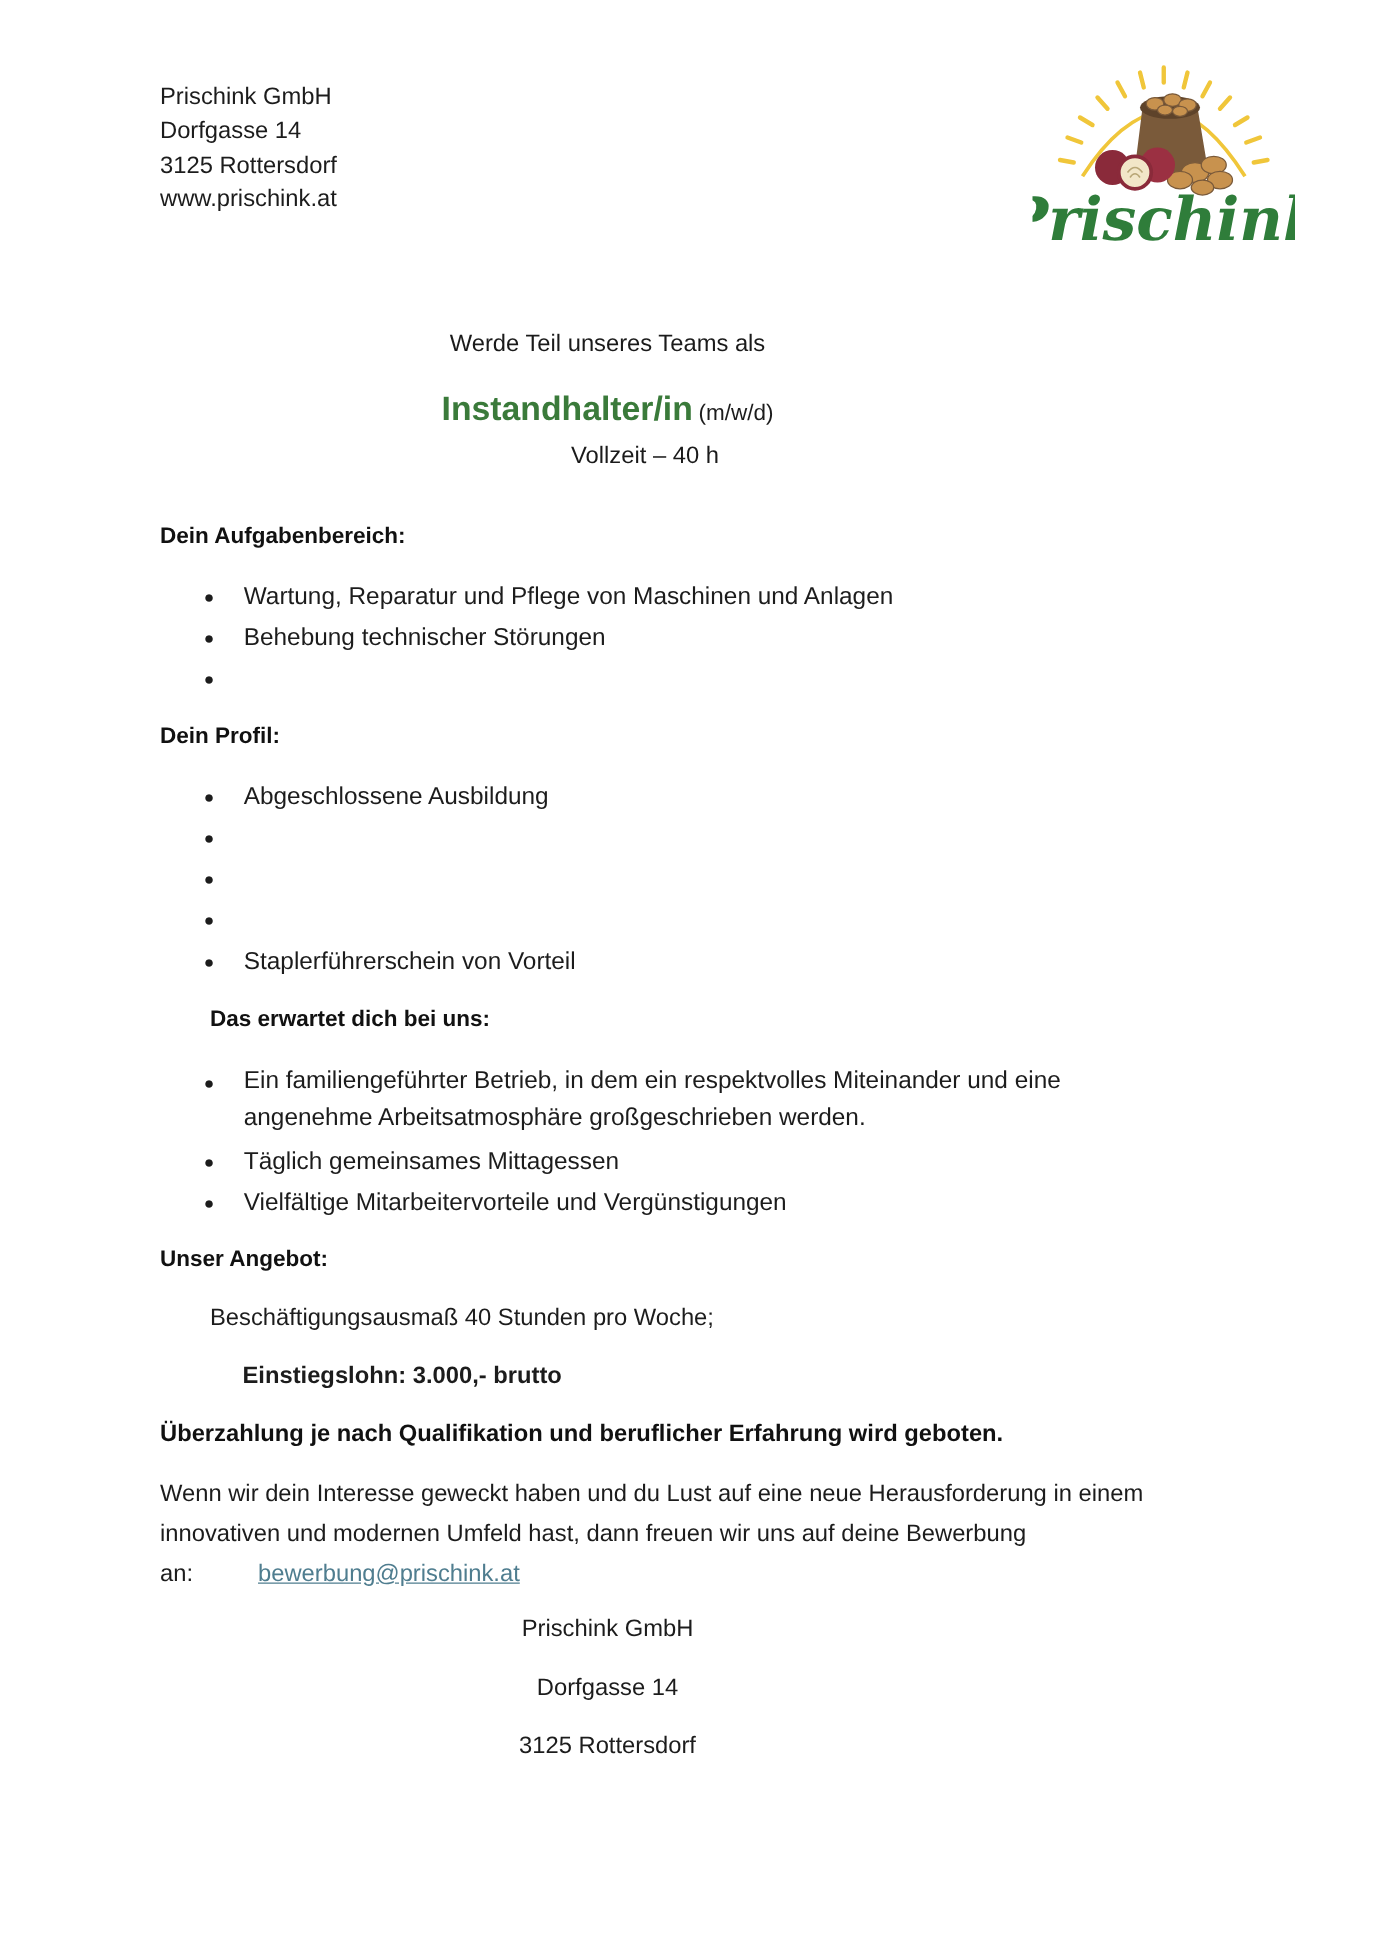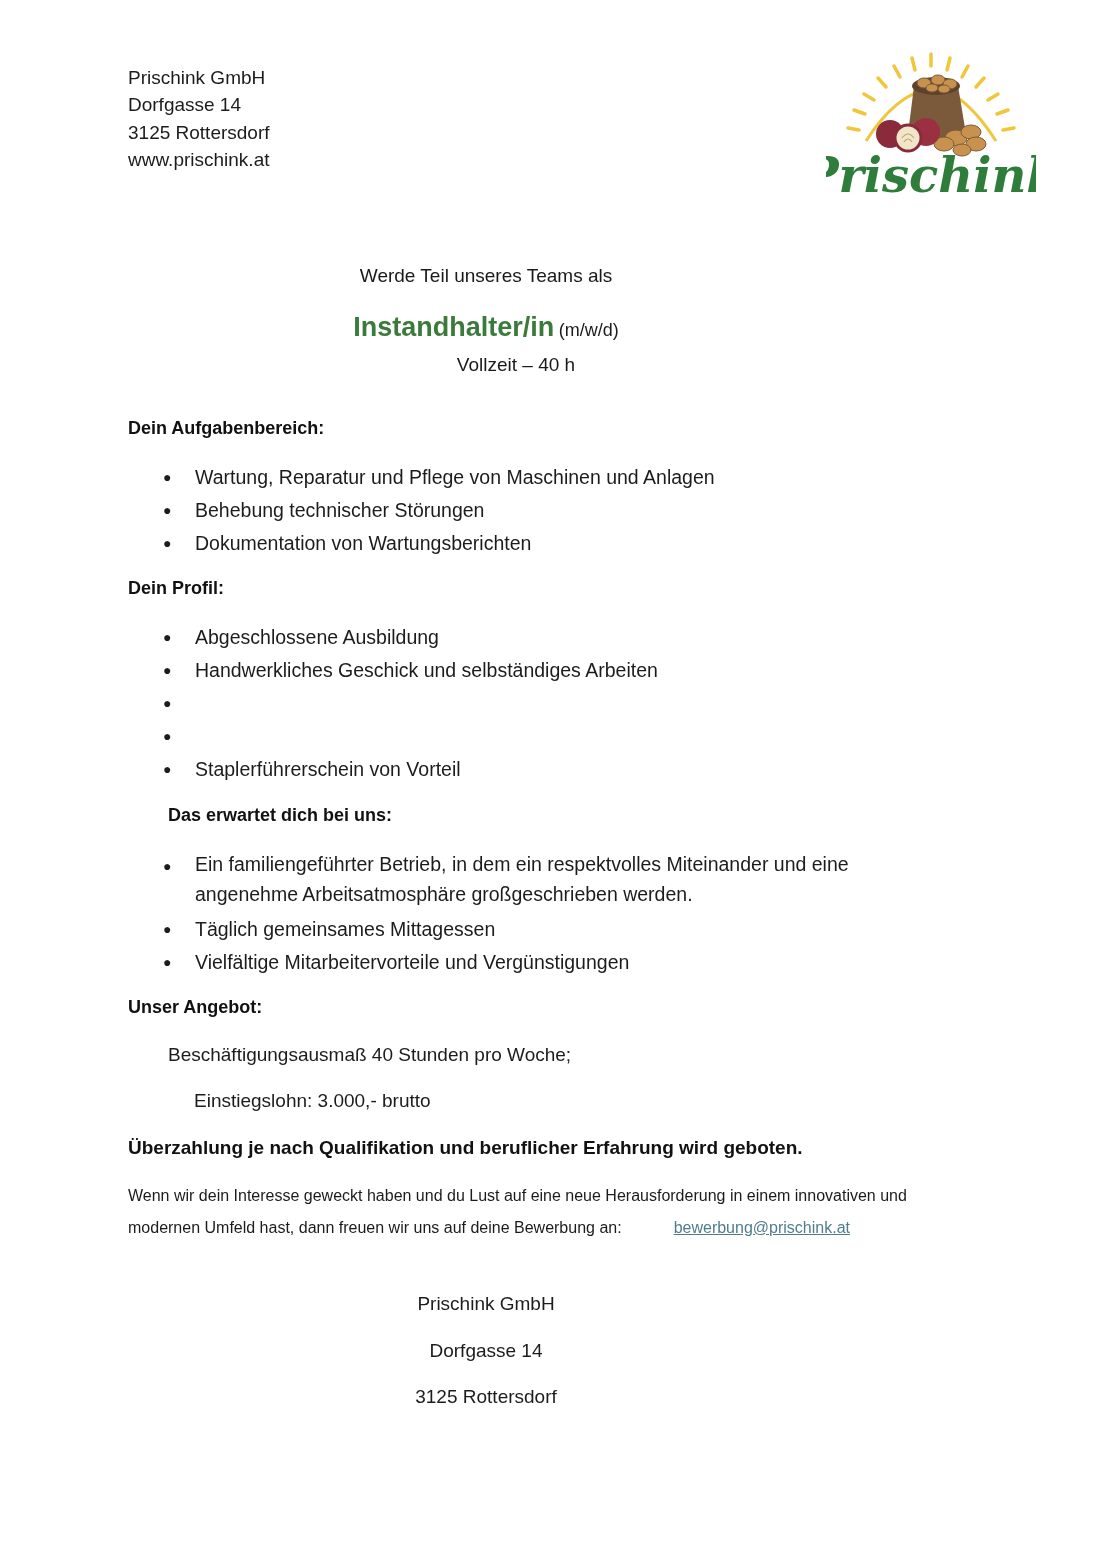--- a/index.html
+++ b/index.html
@@ -23,23 +23,23 @@
   .h { left: 128px; font-size: 18px; font-weight: bold; color: #111; white-space: nowrap; }
   .list { left: 160px; margin: 0; padding: 0; list-style: none; font-size: 19.5px; color: #1c1c1c; }
   .list li { position: relative; padding-left: 35px; white-space: nowrap; }
   .list li .bullet { position: absolute; left: 3px; top: 0; font-size: 14px; }
   .list.tight li { height: 33px; line-height: 33px; }
   .list li.multi { white-space: normal; width: 760px; line-height: 30px; margin-bottom: 4px; }
   .list li.multi .bullet { top: 2px; line-height: 30px; }
   .list li .bullet { line-height: 33px; }
 
   .para { left: 128px; font-size: 19px; color: #1c1c1c; white-space: nowrap; }
-  .indent { left: 194px; }
+  .indent { left: 194px; font-weight: bold; }
   .bold { font-weight: bold; color: #111; }
-  .closing { left: 128px; top: 1180px; width: 840px; font-size: 16px; line-height: 32px; color: #1c1c1c; }
+  .closing { left: 128px; top: 1180px; width: 840px; font-size: 19px; line-height: 32px; color: #1c1c1c; }
   .email { color: #4f7d8f; text-decoration: underline; margin-left: 52px; }
   .footer { font-size: 19px; color: #1c1c1c; }
 </style>
 </head>
 <body>
 
 <div class="abs sender">
   <div>Prischink GmbH</div>
   <div>Dorfgasse 14</div>
   <div>3125 Rottersdorf</div>
@@ -96,27 +96,27 @@
 <div class="abs center title-line">
   <span class="job-title">Instandhalter/in</span>
   <span class="job-suffix">(m/w/d)</span>
 </div>
 <div class="abs center hours">Vollzeit – 40 h</div>
 
 <div class="abs h" style="top:418px;">Dein Aufgabenbereich:</div>
 <ul class="abs list tight" style="top:461px;">
   <li><span class="bullet">●</span><span>Wartung, Reparatur und Pflege von Maschinen und Anlagen</span></li>
   <li><span class="bullet">●</span><span>Behebung technischer Störungen</span></li>
-  <li><span class="bullet">●</span><span>Dokumentation von Wartungsberichten</span></li>
+  <li><span class="bullet">●</span></li>
 </ul>
 
 <div class="abs h" style="top:578px;">Dein Profil:</div>
 <ul class="abs list tight" style="top:621px;">
   <li><span class="bullet">●</span><span>Abgeschlossene Ausbildung</span></li>
-  <li><span class="bullet">●</span><span>Handwerkliches Geschick und selbständiges Arbeiten</span></li>
+  <li><span class="bullet">●</span></li>
   <li><span class="bullet">●</span></li>
   <li><span class="bullet">●</span></li>
   <li><span class="bullet">●</span><span>Staplerführerschein von Vorteil</span></li>
 </ul>
 
 <div class="abs h" style="top:805px;margin-left:40px;">Das erwartet dich bei uns:</div>
 <ul class="abs list" style="top:849px;">
   <li class="multi"><span class="bullet">●</span><span>Ein familiengeführter Betrieb, in dem ein respektvolles Miteinander und eine angenehme Arbeitsatmosphäre großgeschrieben werden.</span></li>
   <li style="height:33px;line-height:33px;"><span class="bullet">●</span><span>Täglich gemeinsames Mittagessen</span></li>
   <li style="height:33px;line-height:33px;"><span class="bullet">●</span><span>Vielfältige Mitarbeitervorteile und Vergünstigungen</span></li>

